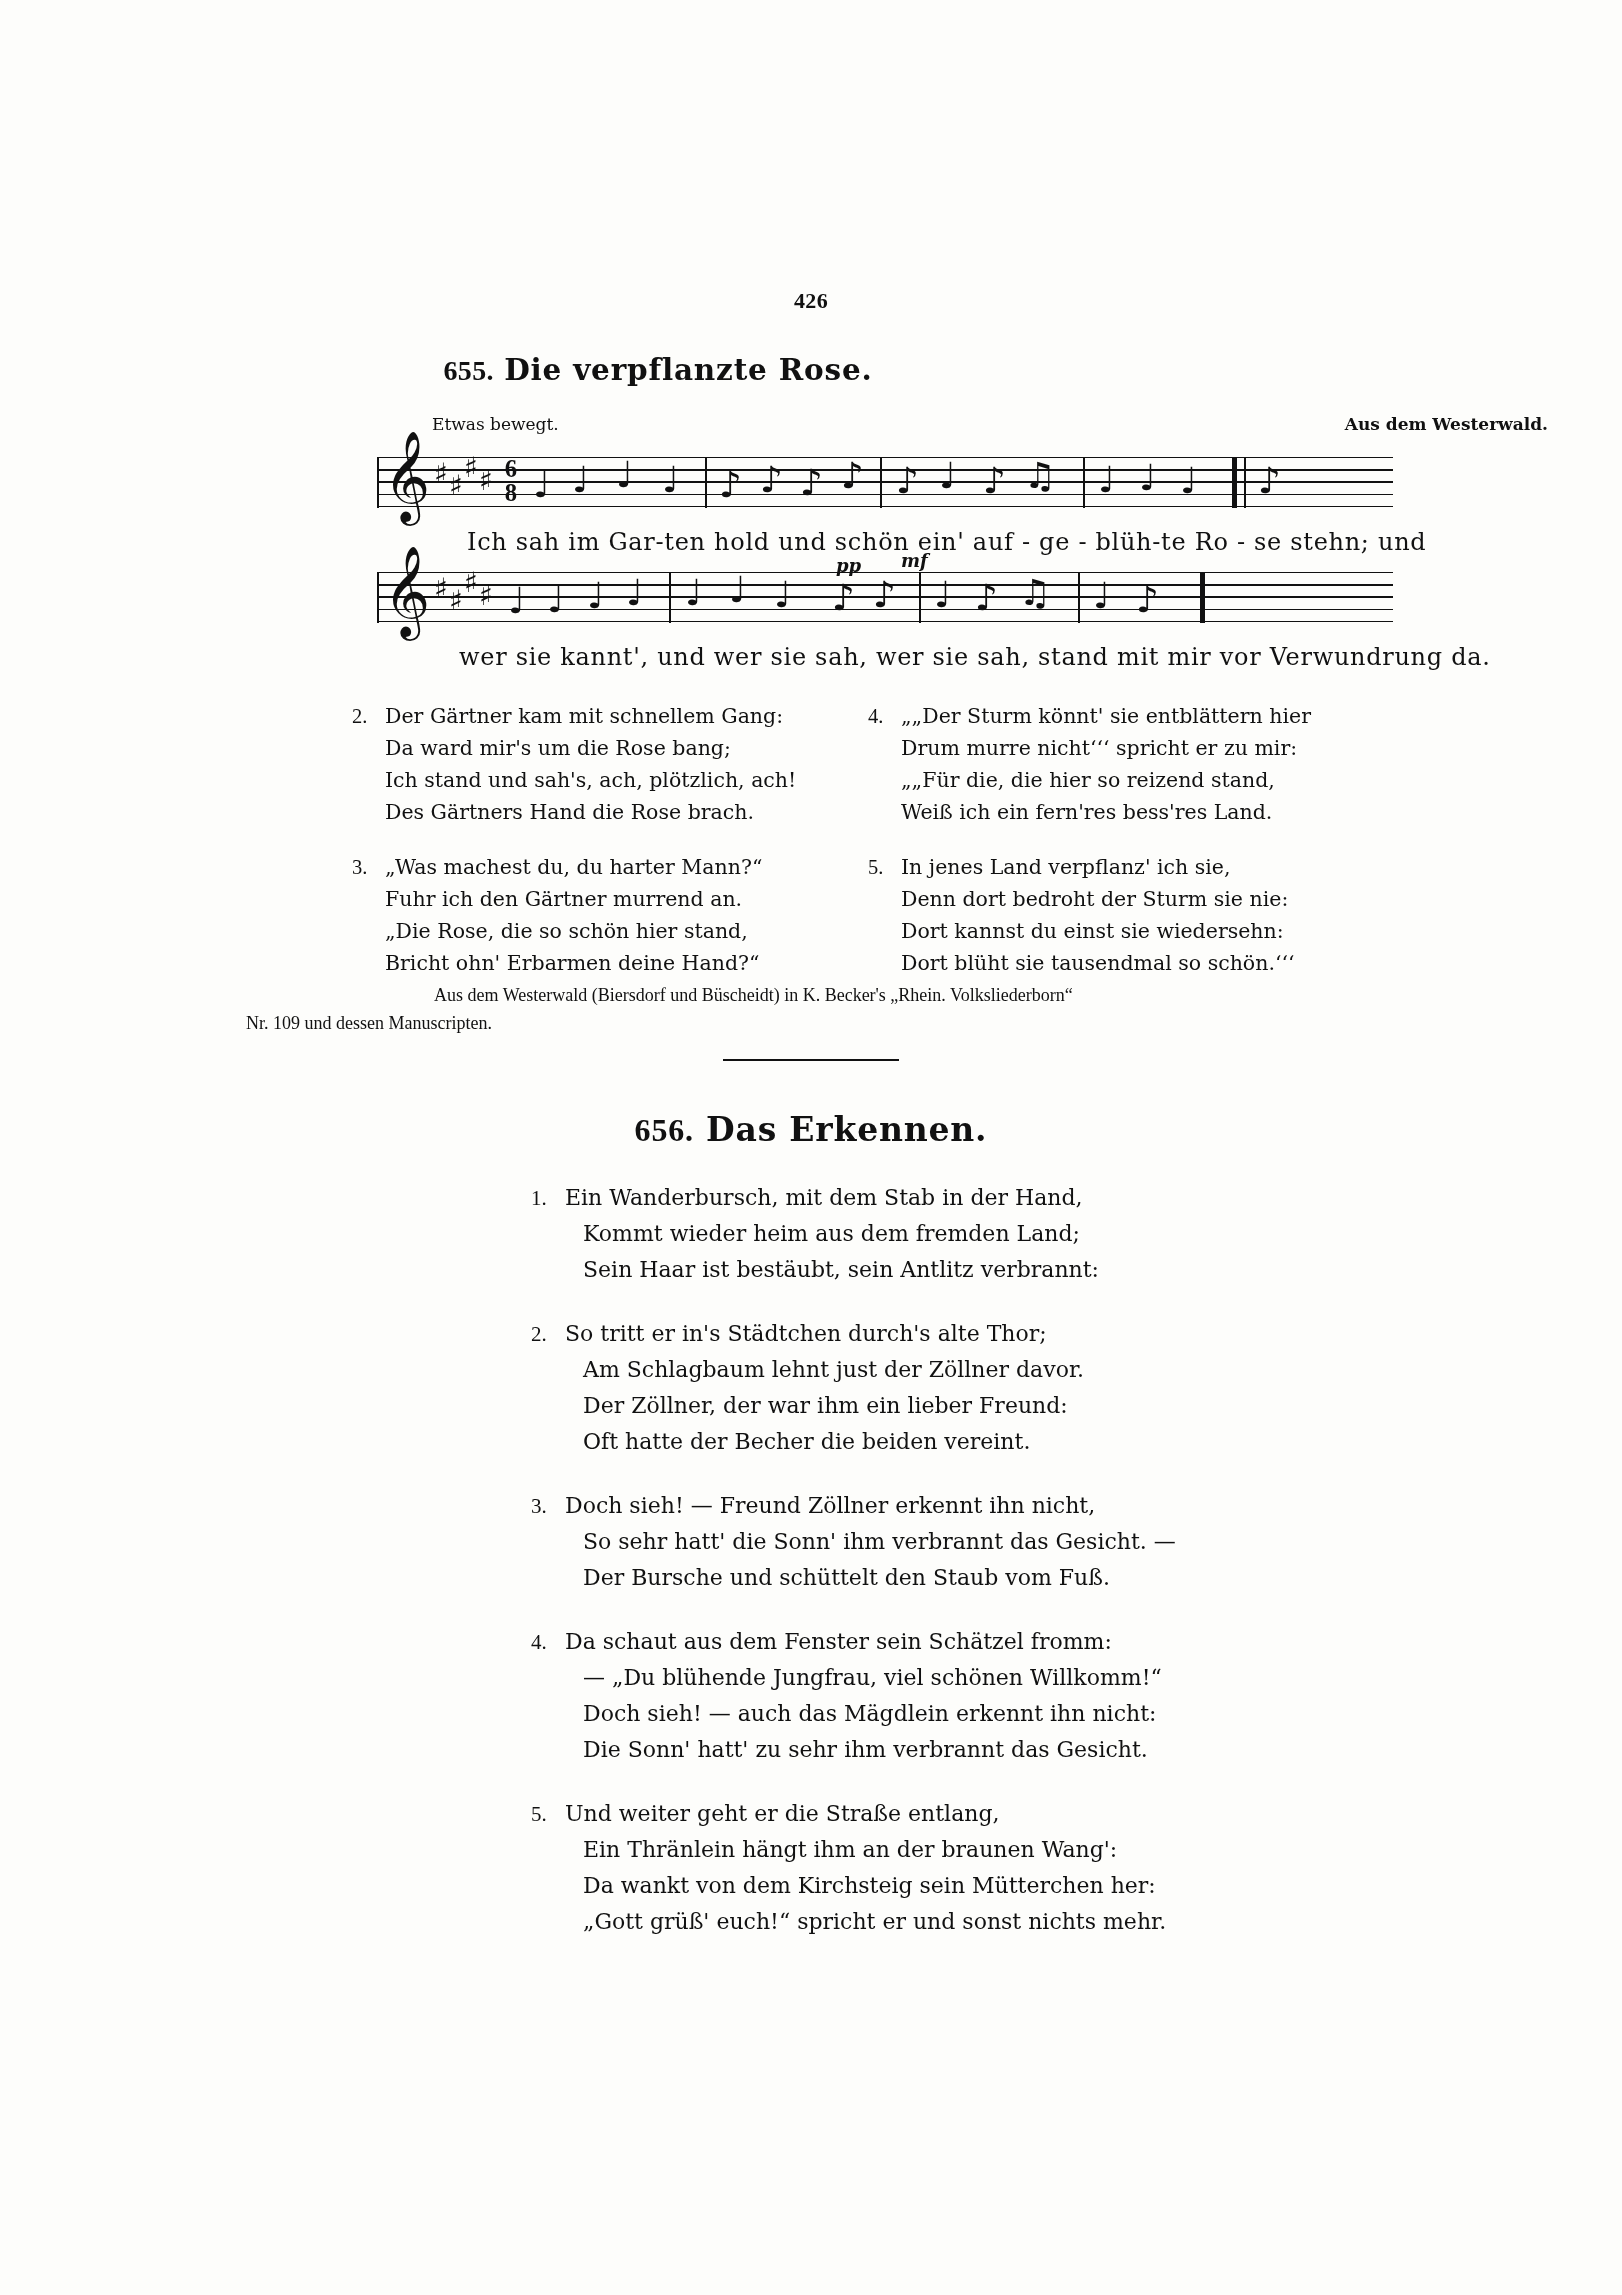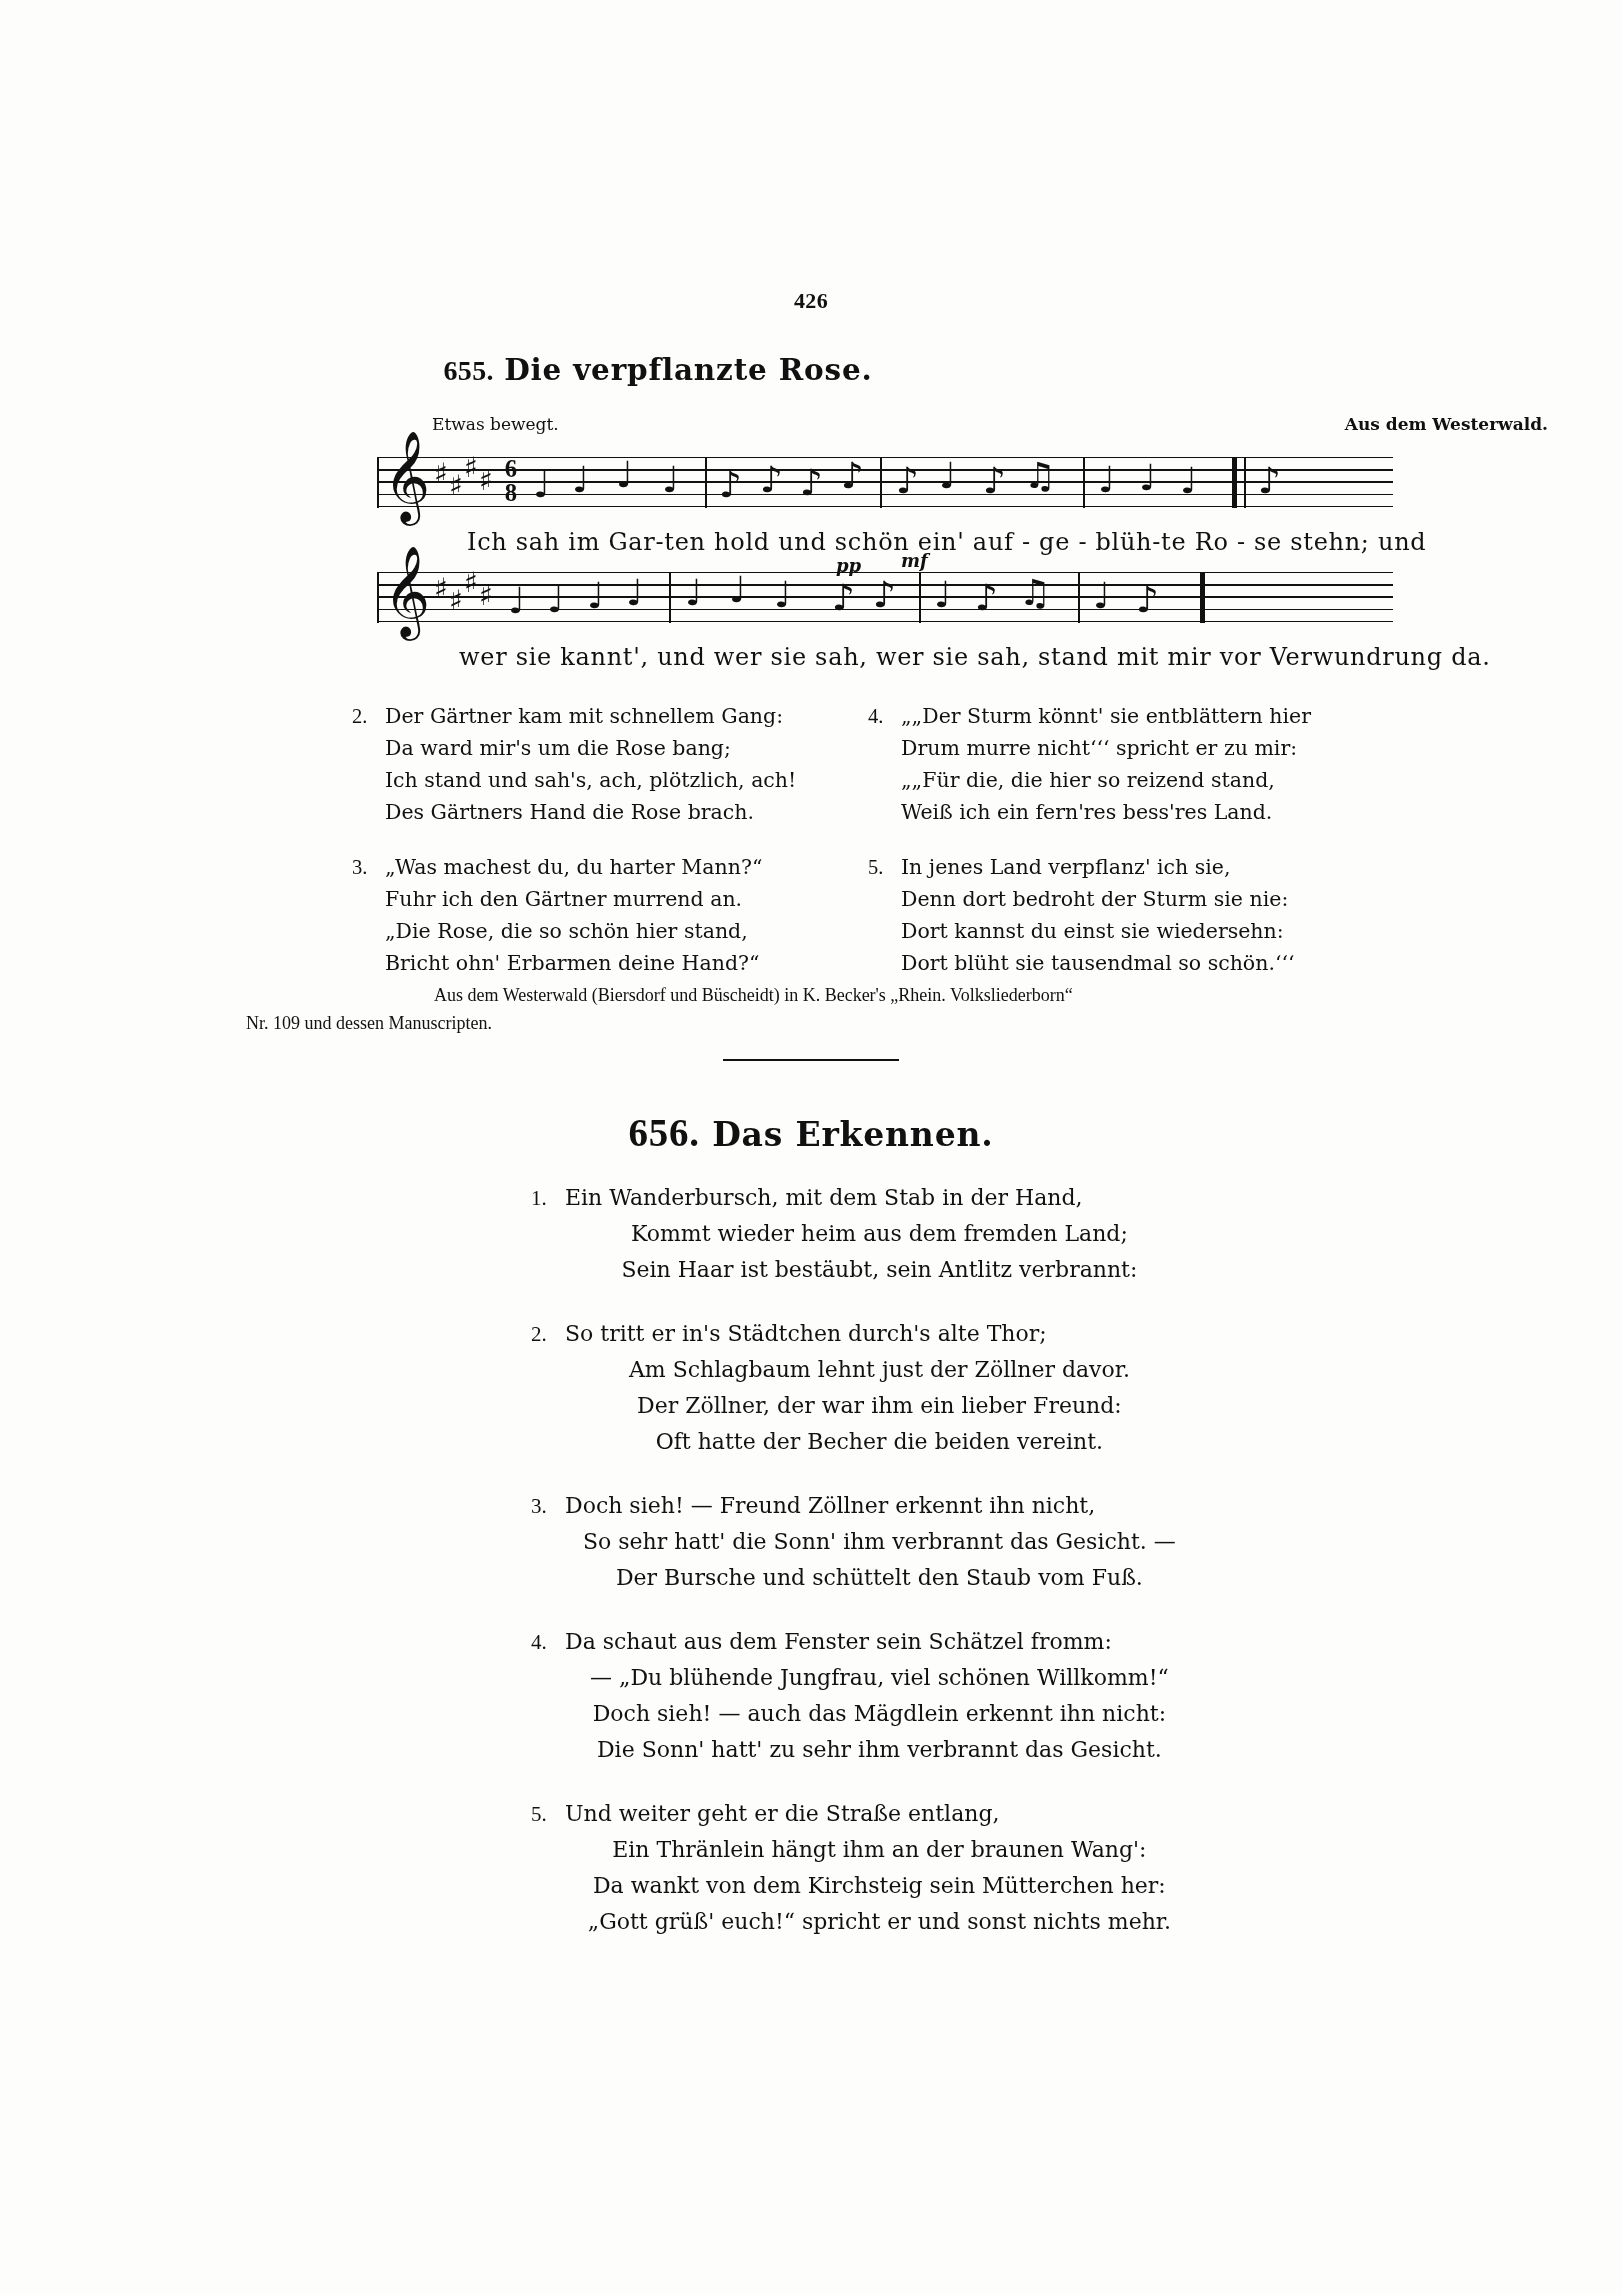--- a/index.html
+++ b/index.html
@@ -208,40 +208,40 @@
     left: 0;
     width: 1622px;
     text-align: center;
     font-weight: 700;
     font-size: 33px;
     letter-spacing: 0.8px;
   }
   .song-656-title .num {
     font-family: "Liberation Serif", serif;
     font-weight: 700;
-    font-size: 39px;
+    font-size: 32px;
   }
   .verses-656 {
     position: absolute;
     top: 1180px;
     left: 565px;
     font-size: 22px;
     line-height: 36px;
     font-family: "DejaVu Serif", serif;
   }
   .v656 { position: relative; margin-bottom: 28px; }
   .v656 .vnum {
     position: absolute;
     left: -34px;
     top: 0;
     font-family: "Liberation Serif", serif;
     font-size: 21px;
   }
   .v656 .vline { white-space: nowrap; }
-  .v656 .vline.ind { padding-left: 18px; text-align: center; }
+  .v656 .vline.ind { padding-left: 18px; }
 </style>
 </head>
 <body>
 
 <div class="page">
 
   <div class="page-number">426</div>
 
   <div class="song-655-title">
     <span class="num">655.</span>

